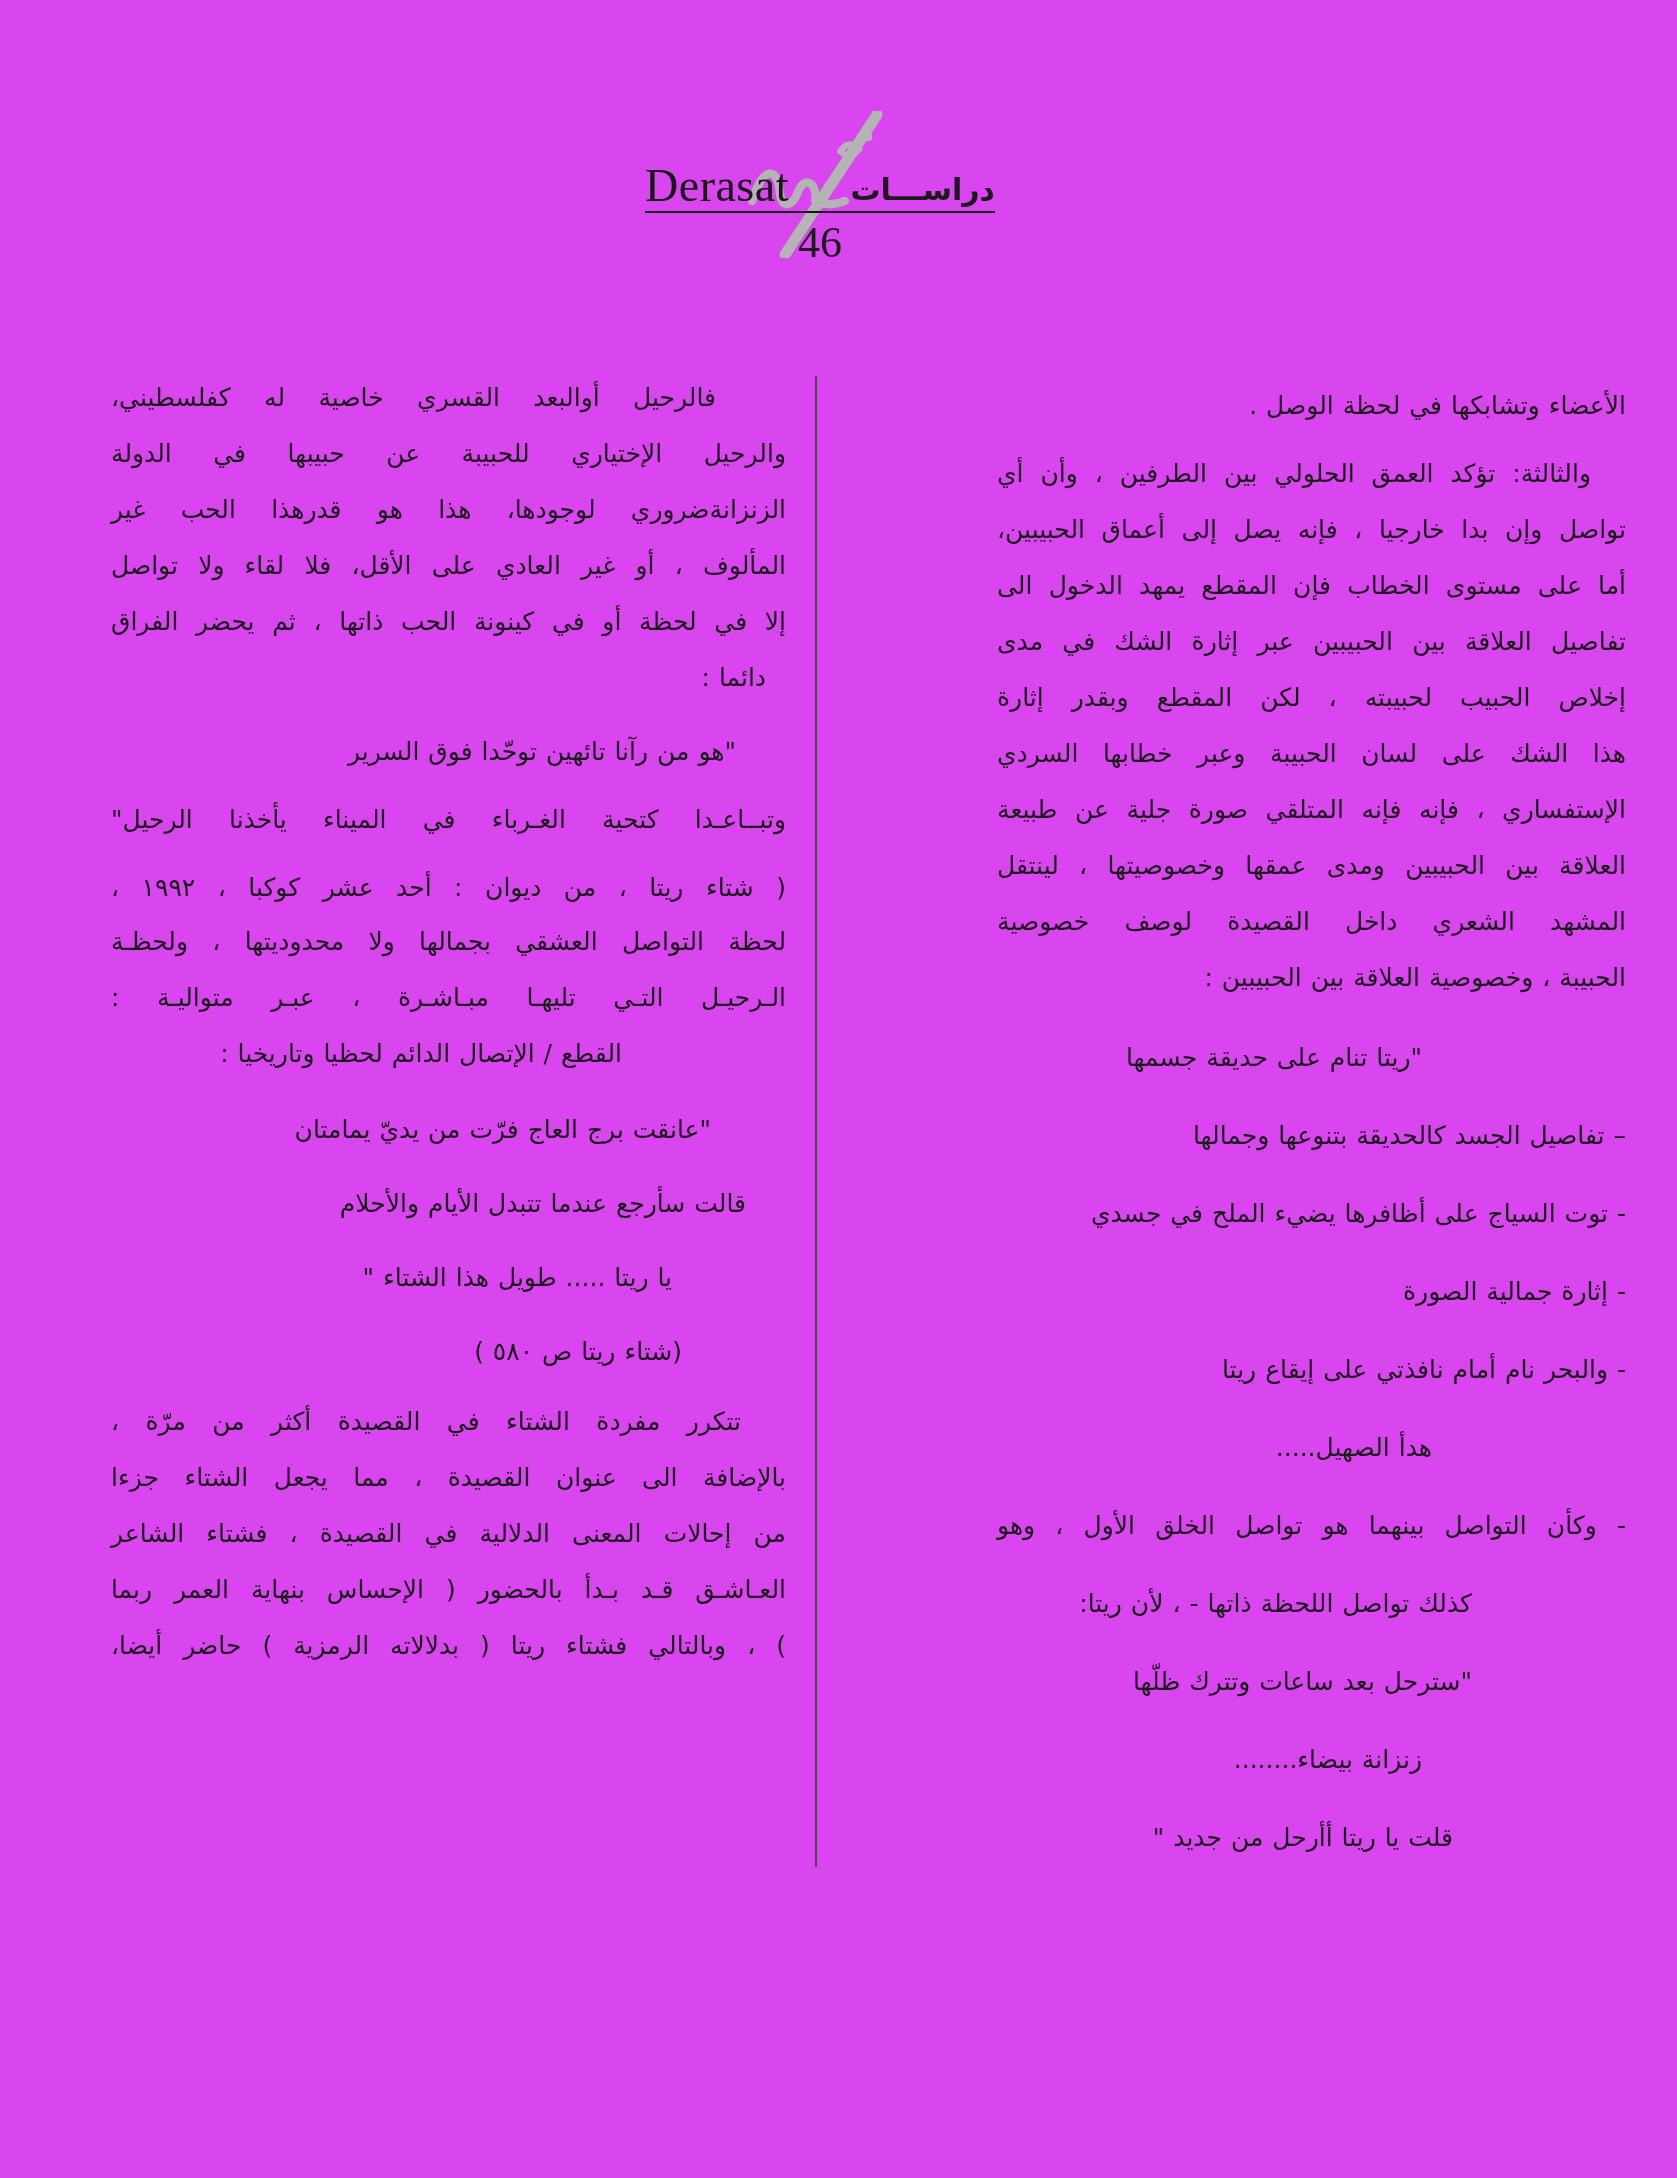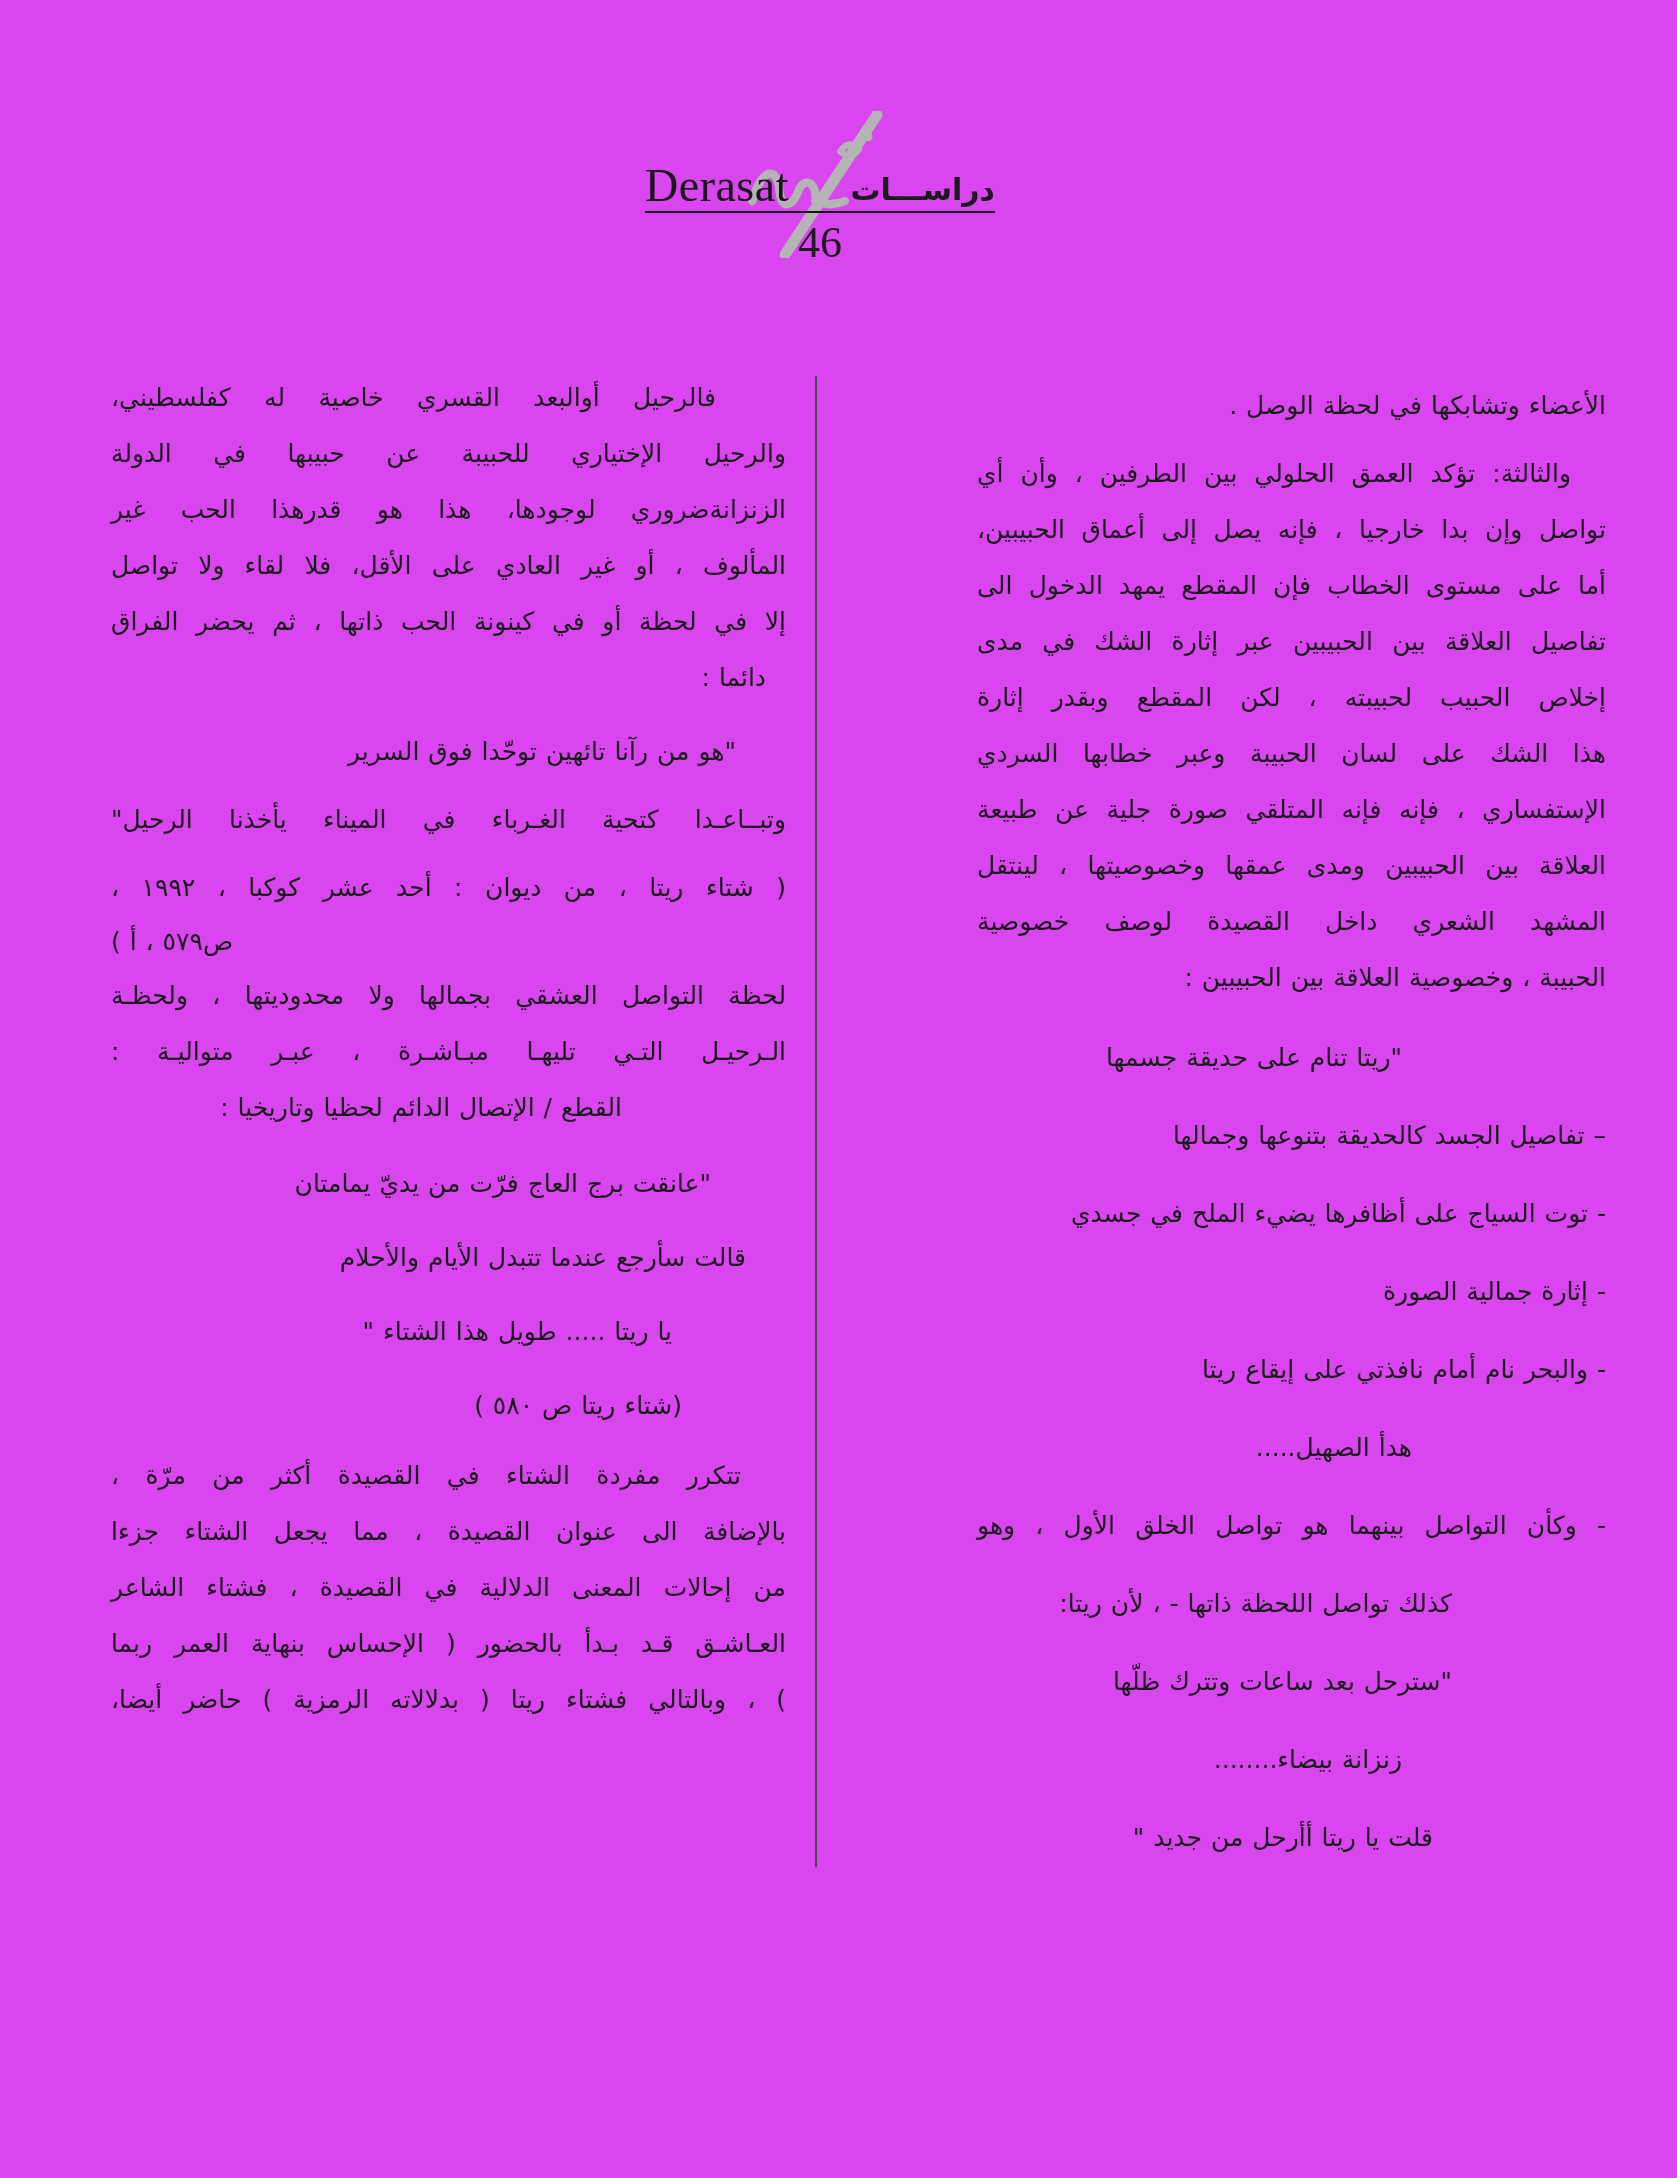--- a/index.html
+++ b/index.html
@@ -26,21 +26,21 @@
   .logo {
     position:absolute; left:86px; top:-38px; width:169px; height:147px;
     pointer-events:none;
   }
   .page-number {
     text-align:center; font-family:"Liberation Serif", serif;
     font-size:44px; color:#1c1c1c; margin-top:4px;
   }
   
   .column { position:absolute; direction:rtl; }
-  .column-right { top:378px; right:72px;  width:629px; }
+  .column-right { top:378px; right:52px;  width:629px; }
   .column-left  { top:370px; left:111px;  width:675px; }
   .divider {
     position:absolute; left:815px; top:376px; width:2px; height:1491px;
     background:#4a4a4a;
   }
   .line {
     font-size:25px; line-height:56px; text-align:right;
     word-spacing:1px; white-space:normal;
   }
   .line.stretch { text-align:justify; text-align-last:justify; }
@@ -100,21 +100,20 @@
   <div class="column column-left">
       <div class="line body stretch" style="padding-right: 70px;">فالرحيل  أوالبعد القسري خاصية له كفلسطيني،</div>
       <div class="line body stretch">والرحيل الإختياري للحبيبة عن حبيبها في الدولة</div>
       <div class="line body stretch">الزنزانةضروري لوجودها، هذا هو قدرهذا الحب غير</div>
       <div class="line body stretch">المألوف ، أو غير العادي على الأقل، فلا لقاء ولا تواصل</div>
       <div class="line body stretch">إلا في لحظة أو في كينونة الحب ذاتها ، ثم يحضر الفراق</div>
       <div class="line body" style="padding-right: 20px;">دائما :</div>
       <div class="line poetry" style="padding-right: 50px; margin-top: 20px;">"هو من رآنا تائهين توحّدا فوق السرير</div>
       <div class="line poetry stretch" style="margin-top: 16px;">وتبــاعـدا كتحية الغـرباء في الميناء يأخذنا الرحيل"</div>
       <div class="line cite stretch" style="margin-top: 16px;">( شتاء ريتا ، من ديوان : أحد عشر كوكبا ، ١٩٩٢ ،</div>
-      <div class="line cite align-left" style="margin-top: 2px;">ص٥٧٩ ، أ )</div>
       <div class="line body stretch">لحظة التواصل العشقي بجمالها ولا محدوديتها ، ولحظـة</div>
       <div class="line body stretch">الـرحيـل التـي تليهـا مبـاشـرة ، عبـر متواليـة :</div>
       <div class="line body" style="padding-right: 164px;">القطع / الإتصال الدائم لحظيا وتاريخيا :</div>
       <div class="line poetry" style="padding-right: 75px; margin-top: 22px;">"عانقت برج العاج فرّت من يديّ يمامتان</div>
       <div class="line poetry" style="padding-right: 40px; margin-top: 22px;">قالت سأرجع عندما تتبدل الأيام والأحلام</div>
       <div class="line poetry" style="padding-right: 114px; margin-top: 22px;">يا ريتا ..... طويل هذا الشتاء "</div>
       <div class="line cite" style="padding-right: 104px; margin-top: 22px;">(شتاء ريتا ص ٥٨٠ )</div>
       <div class="line body stretch" style="padding-right: 45px; margin-top: 16px;">تتكرر مفردة الشتاء في القصيدة أكثر من مرّة ،</div>
       <div class="line body stretch">بالإضافة الى عنوان القصيدة ، مما يجعل الشتاء جزءا</div>
       <div class="line body stretch">من إحالات المعنى الدلالية في القصيدة ، فشتاء الشاعر</div>

